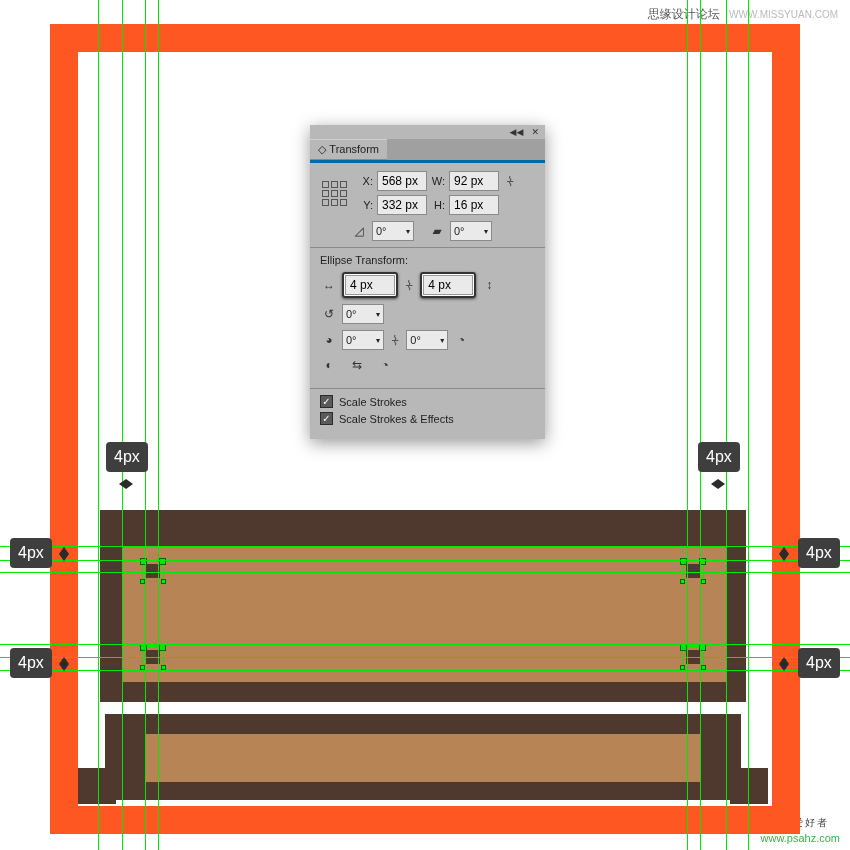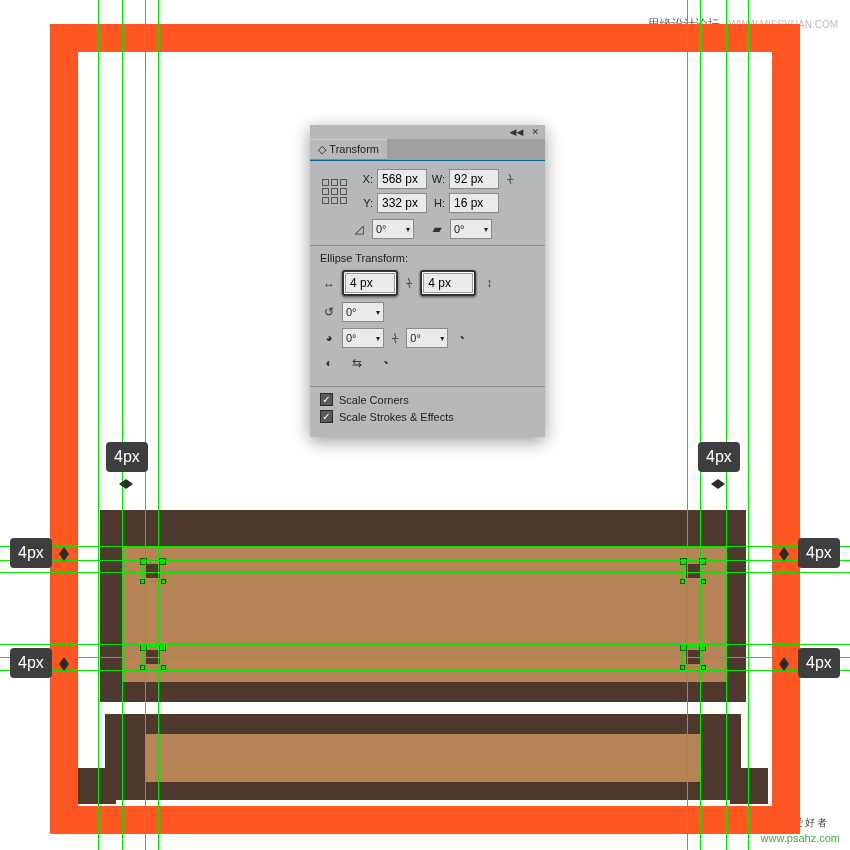--- a/index.html
+++ b/index.html
@@ -24,21 +24,21 @@
   .arrow-h::after { content:""; position:absolute; right:0; top:3px; border:5px solid transparent; border-left:7px solid #2b2b2b; }
   .arrow-v { position: absolute; width: 16px; height: 24px; }
   .arrow-v::before { content:""; position:absolute; top:0; left:3px; border:5px solid transparent; border-bottom:7px solid #2b2b2b; }
   .arrow-v::after { content:""; position:absolute; bottom:0; left:3px; border:5px solid transparent; border-top:7px solid #2b2b2b; }
 
   
   .panel { position: absolute; left: 310px; top: 125px; width: 235px; background: #b8b8b8; box-shadow: 0 4px 16px rgba(0,0,0,.4); color: #222; }
   .panel-top { height: 14px; background: #b8b8b8; display:flex; justify-content:flex-end; align-items:center; padding-right:6px; gap:8px; }
   .panel-top .ic { font-size: 9px; color: #333; }
   .panel-tab { display:inline-block; padding: 3px 8px; background:#b8b8b8; font-size:11px; border-top:1px solid #d0d0d0; border-bottom: 1px solid #8a8a8a;}
-  .panel-tab-wrap { background:#a0a0a0; border-bottom:1px solid #0369a1; }
+  .panel-tab-wrap { background:#a0a0a0; border-bottom:3px solid #0369a1; }
   .panel-body { padding: 8px 10px; }
   .row { display:flex; align-items:center; gap:4px; margin-bottom:6px; }
   .lbl { width: 14px; text-align:right; font-size:11px; }
   .inp { width: 50px; height: 20px; background:#eaeaea; border:1px solid #8a8a8a; padding: 2px 4px; font-size:12px; }
   .inp-sm { width: 40px; }
   .ref { display:grid; grid-template-columns: repeat(3, 7px); grid-template-rows: repeat(3,7px); gap:2px; margin-right:8px; margin-left:2px; }
   .ref div { width:7px; height:7px; border:1px solid #555; }
   .sel { width: 42px; height:20px; background:#eaeaea; border:1px solid #8a8a8a; font-size:11px; display:flex; align-items:center; justify-content:space-between; padding: 0 3px; }
   .sel .car { font-size:8px; }
   .hr { border:none; border-top:1px solid #8a8a8a; margin: 6px -10px; }
@@ -52,21 +52,21 @@
   .unlink { color:#555; font-size:13px; }
 
   
   .selpt { position:absolute; width:22px; height:22px; border:1px solid #00e800; }
   .selpt::before, .selpt::after, .selpt .h1, .selpt .h2 { content:""; position:absolute; width:5px; height:5px; background:#00e800; border:1px solid #006800; }
   .selpt::before { left:-3px; top:-3px; }
   .selpt::after { right:-3px; top:-3px; }
   .selpt .h1 { left:-3px; bottom:-3px; }
   .selpt .h2 { right:-3px; bottom:-3px; }
 
-  .watermark-top { position:absolute; top:16px; right:12px; font-size:12px; color:#555; font-family: "SimSun","Microsoft YaHei",sans-serif; }
+  .watermark-top { position:absolute; top:6px; right:12px; font-size:12px; color:#555; font-family: "SimSun","Microsoft YaHei",sans-serif; }
   .watermark-top .d { color:#bbb; font-size:10px; margin-left:6px; }
   .watermark-bot { position:absolute; bottom:6px; right:10px; font-size:11px; color:#3fae4c; font-family: Arial,sans-serif; }
   .watermark-bot .lg { font-size:22px; font-weight:bold; font-style:italic; color:#3fae4c; }
   .watermark-bot .cn { font-size:10px; color:#444; letter-spacing:2px; }
 </style>
 </head>
 <body>
 
 <div class="watermark-top">
   <span>思缘设计论坛</span>
@@ -238,20 +238,20 @@
       <span class="iconbtn">⇆</span>
       <span class="iconbtn">◔</span>
     </div>
   </div>
 
   <hr class="hr" style="margin:0">
 
   <div class="panel-foot">
     <label class="chk">
       <span class="box">✓</span>
-      <span>Scale Corners</span>
+      <span>Scale Strokes</span>
     </label>
     <label class="chk">
       <span class="box">✓</span>
       <span>Scale Strokes &amp; Effects</span>
     </label>
   </div>
 </div>
 
 </body></html>

